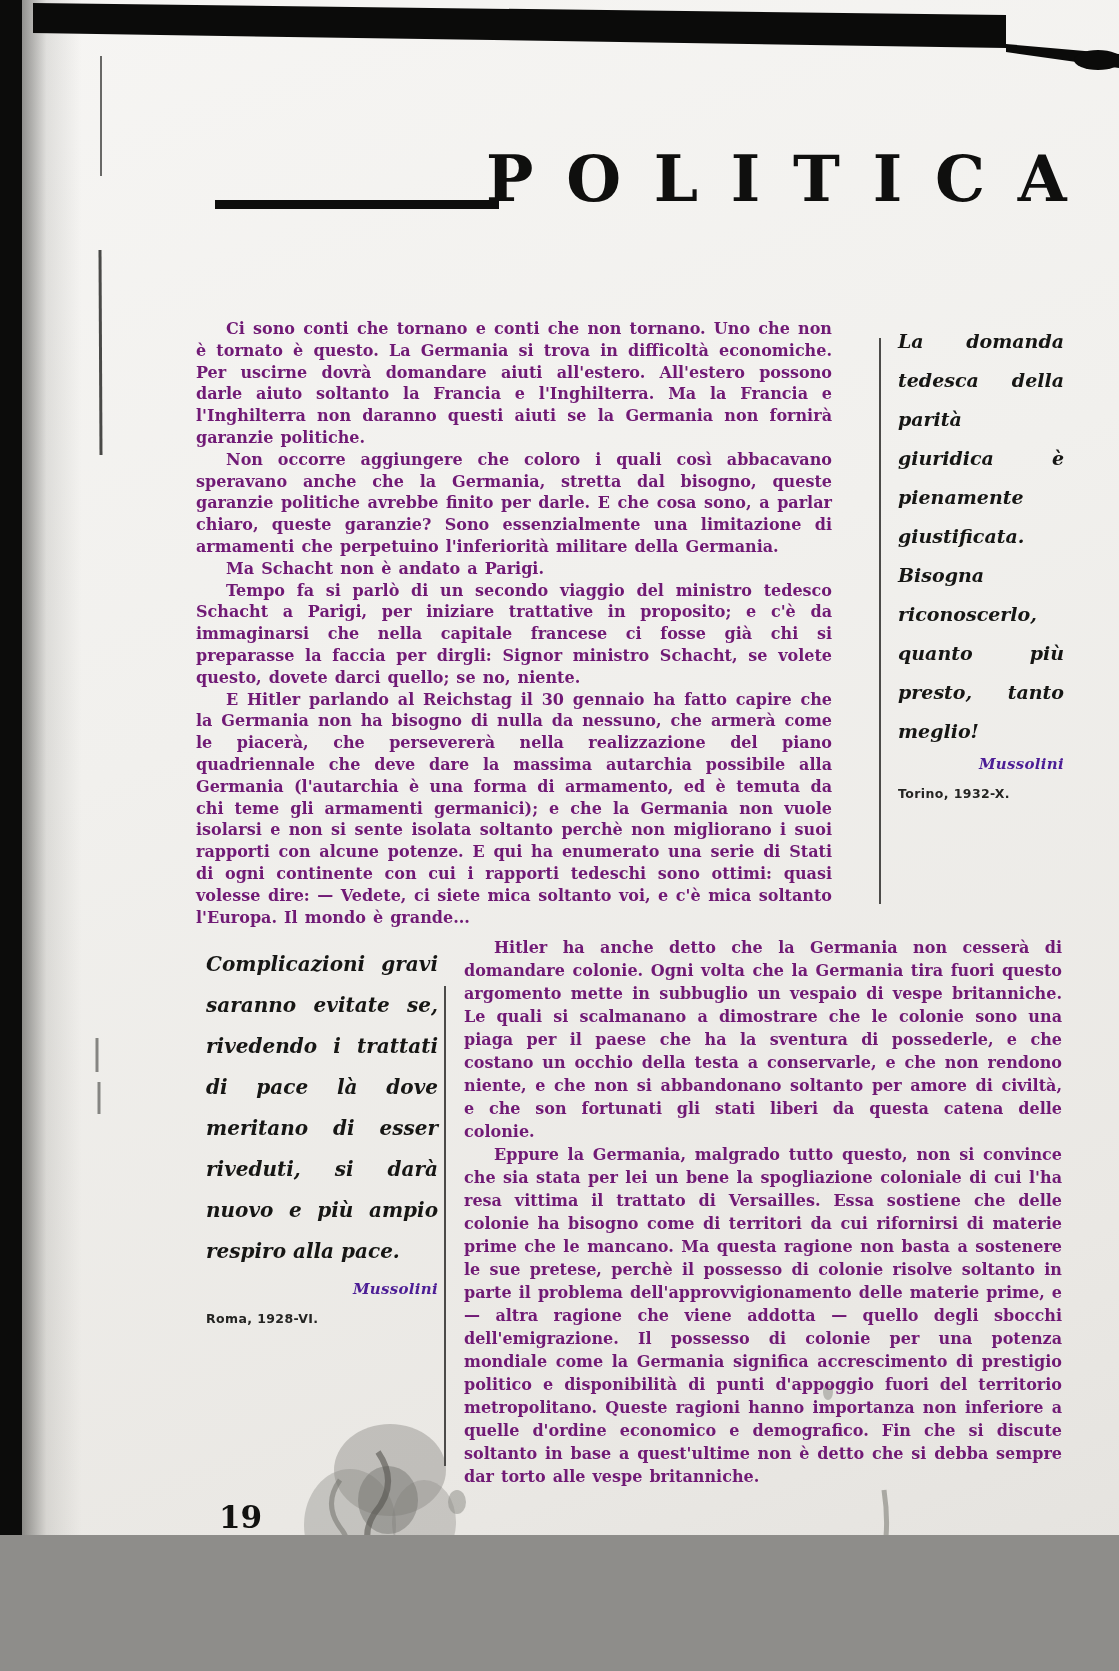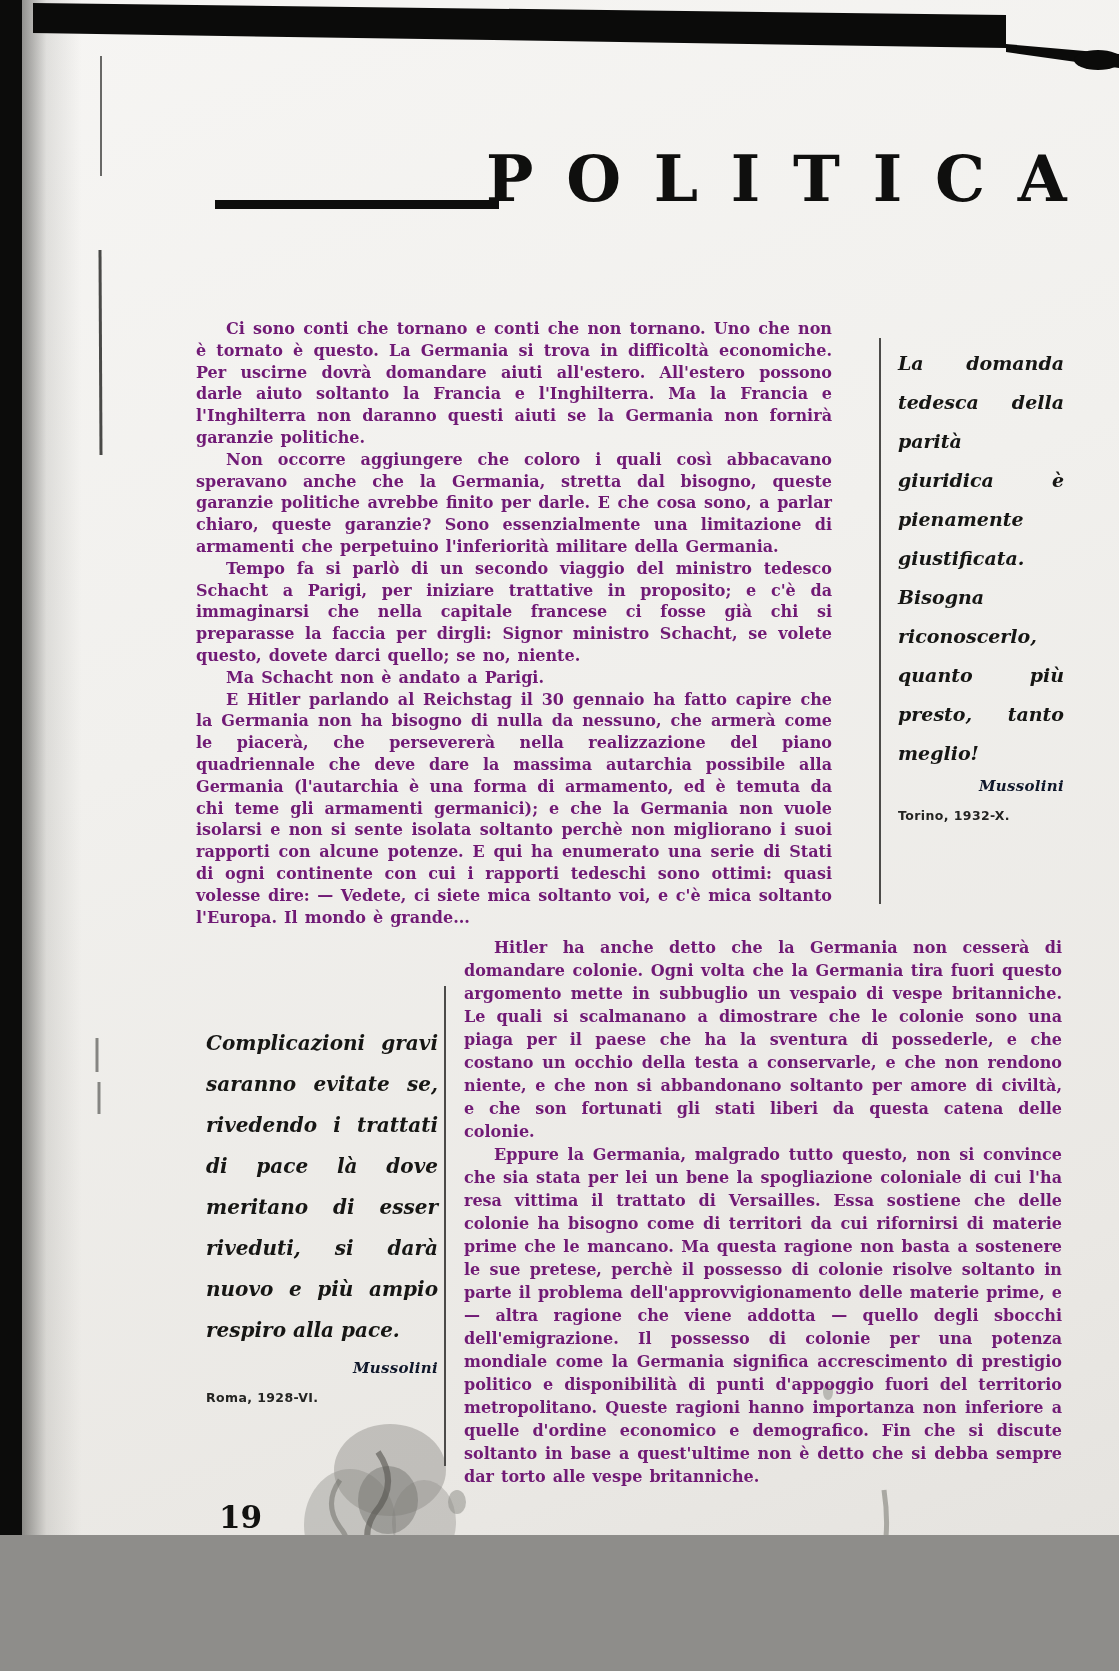--- a/index.html
+++ b/index.html
@@ -21,25 +21,25 @@
   .main-article{left:196px;top:318px;width:636px;font-size:16px;line-height:21.8px;}
   .bottom-article{left:464px;top:936px;width:598px;font-size:16px;line-height:23px;}
   
   .vrule{position:absolute;background:#4c4b49;}
   .vrule-right{left:879px;top:338px;width:2px;height:566px;}
   .vrule-bottom{left:444px;top:986px;width:2px;height:480px;}
   
   .pull-quote{position:absolute;color:#161614;}
   .pull-quote .quote-text{margin:0;font-weight:bold;font-style:italic;text-align:justify;}
   .quote-right{left:898px;top:322px;width:166px;}
-  .quote-right .quote-text{font-size:19px;line-height:39px;margin-top:22px;}
-  .quote-left{left:206px;top:1023px;width:232px;}
+  .quote-right .quote-text{font-size:19px;line-height:39px;}
+  .quote-left{left:206px;top:944px;width:232px;}
   .quote-left .quote-text{font-size:20px;line-height:41px;}
   .signature{font-weight:bold;font-style:italic;font-size:15px;text-align:right;
-             margin-top:8px;letter-spacing:.3px;color:#0f172a;}
+             margin-top:8px;letter-spacing:.3px;color:#4c1d95;}
   .dateline{font-family:"DejaVu Sans",sans-serif;font-weight:bold;font-size:12.5px;
             margin-top:13px;letter-spacing:.4px;color:#242422;}
   .quote-right .signature{margin-top:4px;}
   .quote-right .dateline{}
   
   .page-number{position:absolute;left:219px;top:1499px;font-size:31px;font-weight:bold;color:#121210;}
 </style>
 </head>
 <body>
 
@@ -86,22 +86,22 @@
     </g>
   </svg>
 
   <div class="title-rule"></div>
   <h1 class="page-title">POLITICA</h1>
 
   <div class="body-copy main-article">
 
   <p>Ci sono conti che tornano e conti che non tornano. Uno che non è tornato è questo. La Germania si trova in difficoltà economiche. Per uscirne dovrà domandare aiuti all'estero. All'estero possono darle aiuto soltanto la Francia e l'Inghilterra. Ma la Francia e l'Inghilterra non daranno questi aiuti se la Germania non fornirà garanzie politiche.</p>
       <p>Non occorre aggiungere che coloro i quali così abbacavano speravano anche che la Germania, stretta dal bisogno, queste garanzie politiche avrebbe finito per darle. E che cosa sono, a parlar chiaro, queste garanzie? Sono essenzialmente una limitazione di armamenti che perpetuino l'inferiorità militare della Germania.</p>
+      <p>Ma Schacht non è andato a Parigi.</p>
       <p>Tempo fa si parlò di un secondo viaggio del ministro tedesco Schacht a Parigi, per iniziare trattative in proposito; e c'è da immaginarsi che nella capitale francese ci fosse già chi si preparasse la faccia per dirgli: Signor ministro Schacht, se volete questo, dovete darci quello; se no, niente.</p>
-      <p>Ma Schacht non è andato a Parigi.</p>
       <p>E Hitler parlando al Reichstag il 30 gennaio ha fatto capire che la Germania non ha bisogno di nulla da nessuno, che armerà come le piacerà, che persevererà nella realizzazione del piano quadriennale che deve dare la massima autarchia possibile alla Germania (l'autarchia è una forma di armamento, ed è temuta da chi teme gli armamenti germanici); e che la Germania non vuole isolarsi e non si sente isolata soltanto perchè non migliorano i suoi rapporti con alcune potenze. E qui ha enumerato una serie di Stati di ogni continente con cui i rapporti tedeschi sono ottimi: quasi volesse dire: — Vedete, ci siete mica soltanto voi, e c'è mica soltanto l'Europa. Il mondo è grande...</p>
     </div>
 
   <div class="vrule vrule-right"></div>
 
   <aside class="pull-quote quote-right">
     <p class="quote-text">La domanda tedesca della parità giuridica è pienamente giustificata. Bisogna riconoscerlo, quanto più presto, tanto meglio!</p>
     <div class="signature">Mussolini</div>
     <div class="dateline">Torino, 1932-X.</div>
   </aside>

